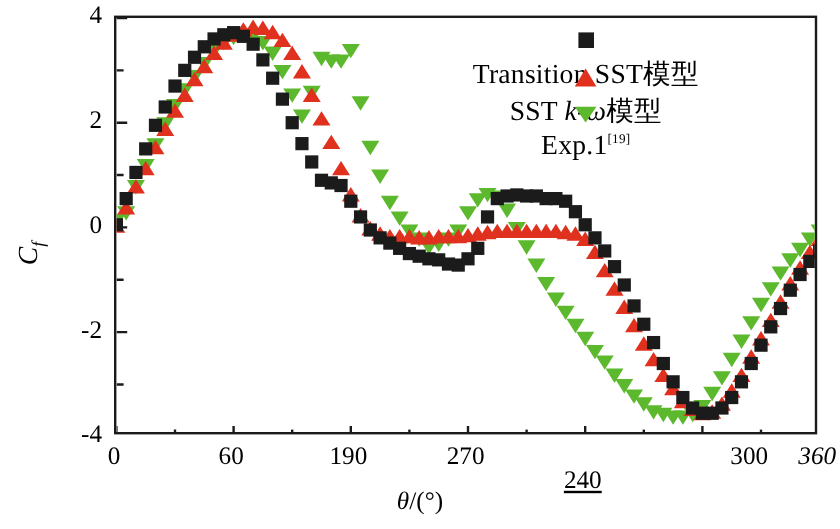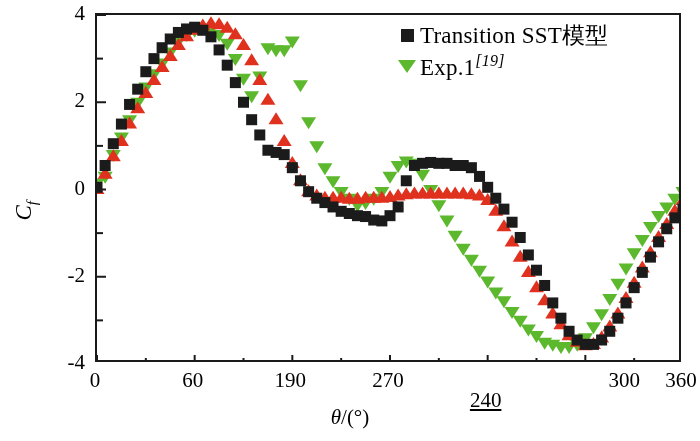--- a/index.html
+++ b/index.html
@@ -31,25 +31,25 @@
     transform:rotate(-90deg);transform-origin:center center;white-space:nowrap;
   }
   #ytitle sub{font-size:15px;font-style:italic;}
 
   
   #legend{
     position:absolute;left:390px;top:16px;
     padding:4px 6px 2px 4px;
     display:flex;flex-direction:column;gap:1px;
   }
-  .legRow{display:flex;align-items:center;height:30px;}
+  .legRow{display:flex;align-items:center;height:30px;flex-direction:column;}
   .legMark{width:26px;display:flex;align-items:center;justify-content:center;flex:0 0 26px;}
   .legText{font-size:23px;white-space:nowrap;letter-spacing:.2px;}
   .legText .it{font-style:italic;}
-  .legText sup{font-size:16px;vertical-align:super;font-style:italic;}
+  .legText sup{font-size:11px;vertical-align:super;}
   .sq{width:13px;height:13px;background:#1b1b1b;}
   .triUp{width:0;height:0;border-left:9px solid transparent;border-right:9px solid transparent;border-bottom:15px solid #e0301e;}
   .triDn{width:0;height:0;border-left:9px solid transparent;border-right:9px solid transparent;border-top:13px solid #5cb82c;}
 </style>
 </head>
 <body>
 
 <div id="root">
 
   <div id="plot">
@@ -302,21 +302,21 @@
     </div>
   </div>
 
   <div id="xticks">
       <div class="tickLabel xtick" style="left: 95px; top: 370px;">0</div>
       <div class="tickLabel xtick" style="left: 192.667px; top: 370px; text-align: right;">60</div>
       <div class="tickLabel xtick" style="left: 290.333px; top: 370px;">190</div>
       <div class="tickLabel xtick" style="left: 388px; top: 370px;">270</div>
       <div class="tickLabel xtick" style="left: 485.667px; top: 390px; text-decoration: underline;">240</div>
       <div class="tickLabel xtick" style="left: 583.333px; top: 370px; margin-left: 41px;">300</div>
-      <div class="tickLabel xtick" style="left: 681px; top: 370px;">360</div>
+      <div class="tickLabel xtick" style="left: 681px; top: 370px; font-style: italic;">360</div>
     </div>
   <div id="yticks">
       <div class="tickLabel ytick" style="left: 37px; width: 48px; top: 13px;">4</div>
       <div class="tickLabel ytick" style="left: 37px; width: 48px; top: 100.25px;">2</div>
       <div class="tickLabel ytick" style="left: 37px; width: 48px; top: 187.5px;">0</div>
       <div class="tickLabel ytick" style="left: 37px; width: 48px; top: 274.75px;">-2</div>
       <div class="tickLabel ytick" style="left: 37px; width: 48px; top: 362px;">-4</div>
     </div>
 
   <div id="xtitle">
@@ -329,19 +329,25 @@
 
   <div id="legend">
     <div class="legRow">
       <span class="legMark">
           <span class="sq"></span>
         </span>
       <span class="legText">Transition SST模型</span>
     </div>
     <div class="legRow">
       <span class="legMark">
+          <span class="triUp"></span>
+        </span>
+      <span class="legText"><span>SST </span><span class="it">k-ω</span><span>模型</span></span>
+    </div>
+    <div class="legRow">
+      <span class="legMark">
           <span class="triDn"></span>
         </span>
       <span class="legText"><span>Exp.1</span><sup>[19]</sup></span>
     </div>
   </div>
 
 </div>
 
 </body></html>

